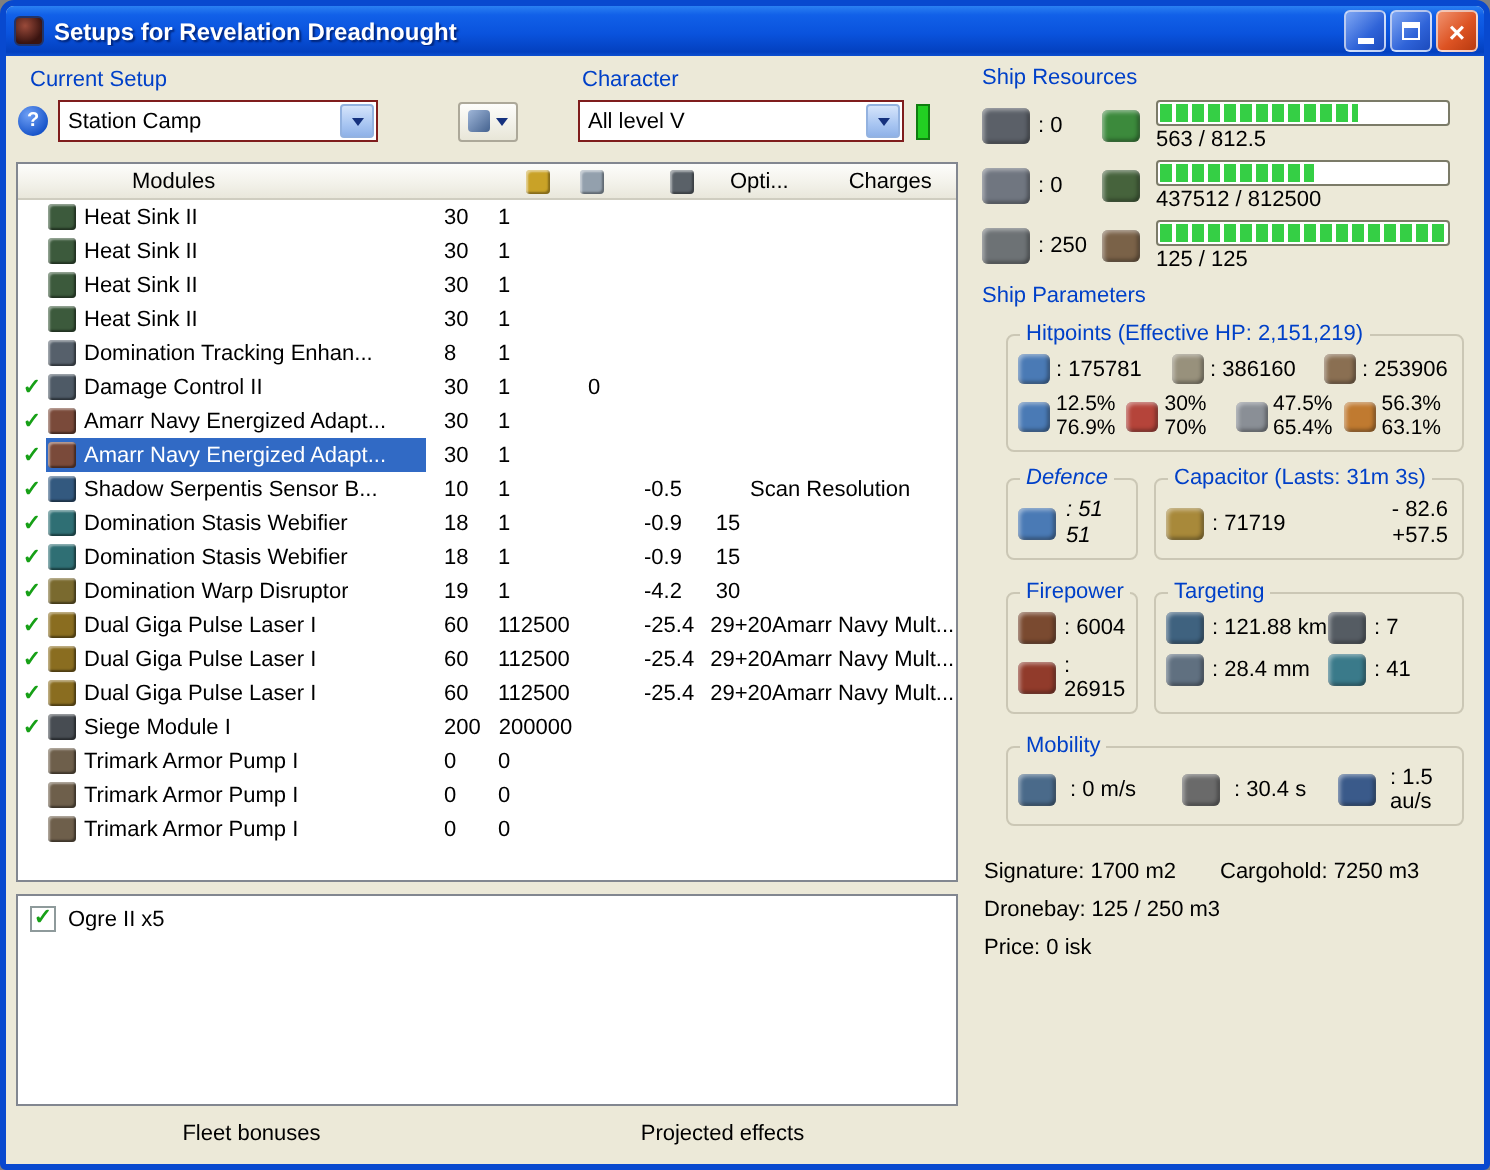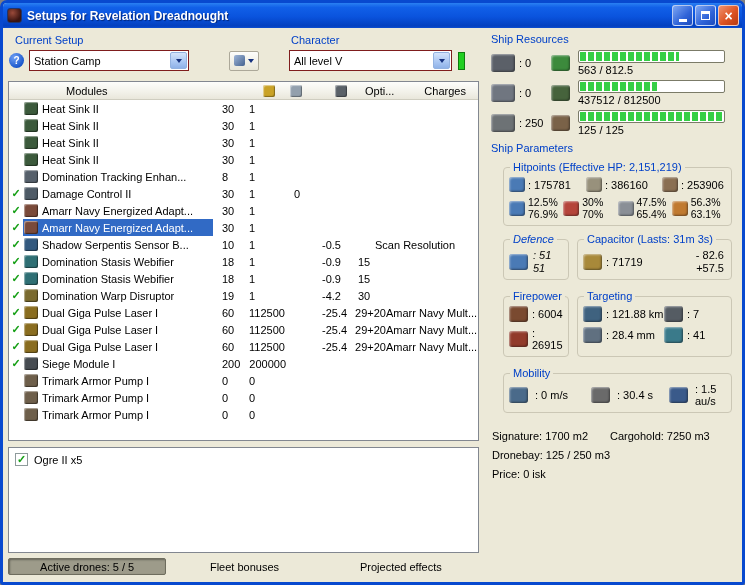--- a/index.html
+++ b/index.html
@@ -530,21 +530,20 @@
       </div>
 
       <div class="drones-panel">
         <div class="drone-item">
           <span class="dcheck">✓</span>
           <span class="dlabel">Ogre II x5</span>
         </div>
       </div>
 
       <div class="bottom-tabs">
-        <div class="btab selected">Active drones: 5 / 5</div>
         <div class="btab">Fleet bonuses</div>
         <div class="btab">Projected effects</div>
       </div>
 
     </div>
 
     <div class="right-col">
 
       <div class="section-label">Ship Resources</div>
 

